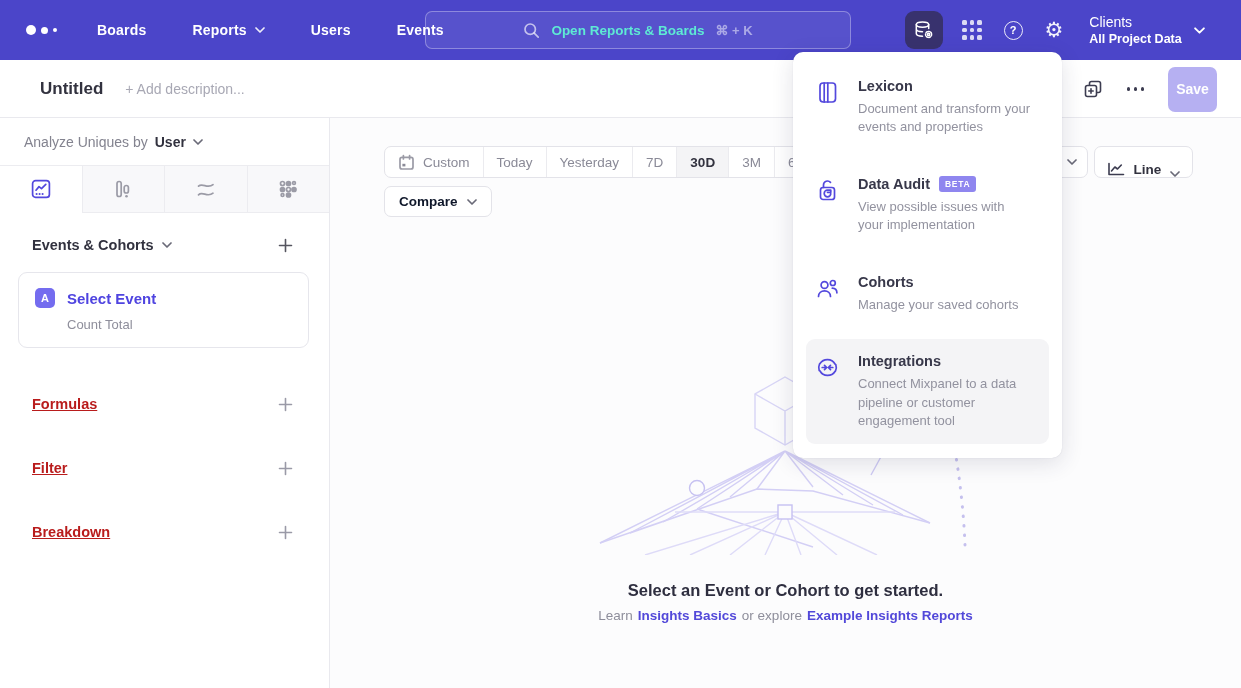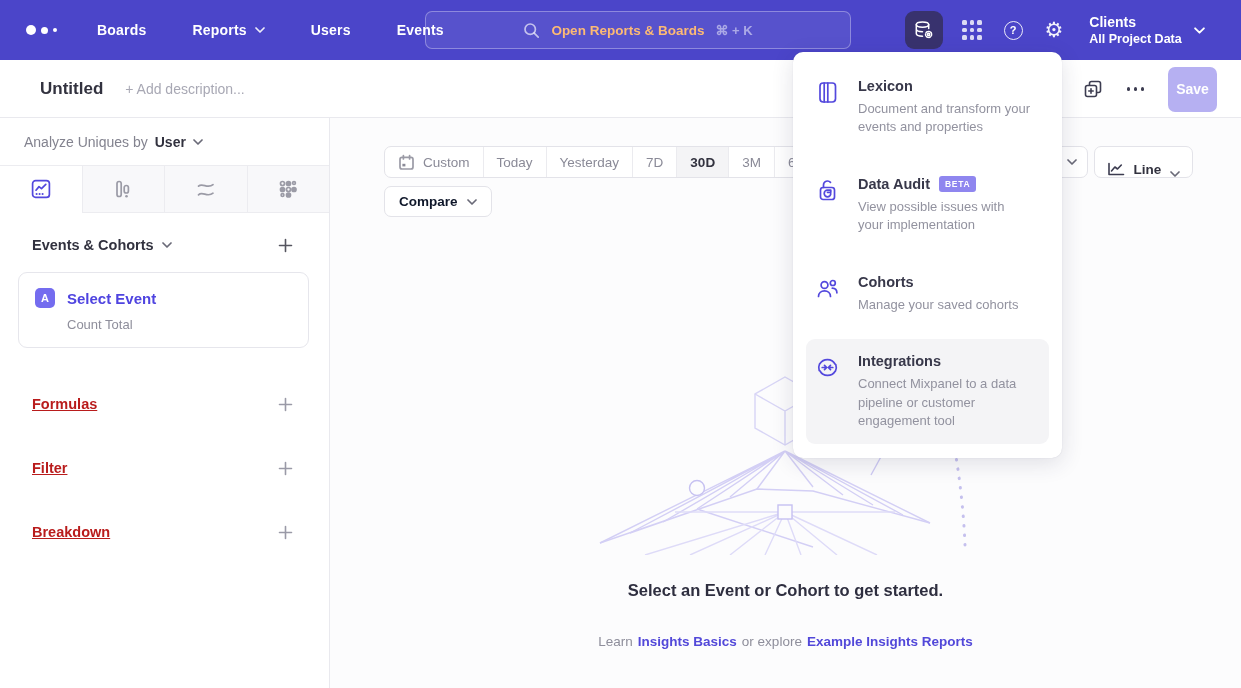--- a/index.html
+++ b/index.html
@@ -16,31 +16,31 @@
   .logo { display:flex; align-items:center; gap:5px; margin:0 40px 0 26px; }
   .logo i { display:block; border-radius:50%; background:#fff; }
   .logo i:nth-child(1){ width:10px; height:10px; }
   .logo i:nth-child(2){ width:7px; height:7px; }
   .logo i:nth-child(3){ width:4px; height:4px; }
   .nav-item { color:#fff; font-size:14px; font-weight:600; margin-right:46px; display:flex; align-items:center; gap:8px; cursor:pointer; letter-spacing:.2px; }
   .chev { stroke:currentColor; fill:none; stroke-width:1.7; stroke-linecap:round; stroke-linejoin:round; }
   .nav-item .chev { opacity:.9; }
 
   .searchbar { position:absolute; left:425px; top:11px; width:426px; height:38px; border:1px solid rgba(255,255,255,.32); background:rgba(255,255,255,.07); border-radius:7px; display:flex; align-items:center; justify-content:center; gap:11px; cursor:pointer; }
-  .searchbar .stext { color:#fdba74; font-size:13.5px; font-weight:600; }
+  .searchbar .stext { color:#5eead4; font-size:13.5px; font-weight:600; }
   .searchbar .skey { color:rgba(255,255,255,.5); font-size:13px; font-weight:600; }
 
   .nav-right { position:absolute; left:905px; top:0; height:60px; display:flex; align-items:center; }
   .icon-btn-active { width:38px; height:38px; border-radius:9px; background:#38326e; display:grid; place-items:center; cursor:pointer; }
   .grid-icon { display:grid; grid-template-columns:repeat(3,4.5px); grid-gap:3px; margin-left:19px; cursor:pointer; }
   .grid-icon i { width:4.5px; height:4.5px; border-radius:1.5px; background:rgba(255,255,255,.8); }
   .help-icon { width:19px; height:19px; border:1.6px solid rgba(255,255,255,.88); border-radius:50%; color:#fff; font-size:11px; font-weight:700; display:grid; place-items:center; margin-left:22px; cursor:pointer; }
   .gear-icon { color:rgba(255,255,255,.93); font-size:21px; line-height:1; margin-left:22px; cursor:pointer; font-family:"DejaVu Sans", sans-serif; }
   .org-block { margin-left:26px; color:#fff; cursor:pointer; }
-  .org-block .org { font-size:14px; font-weight:700; }
+  .org-block .org { font-size:14px; font-weight:400; }
   .org-block .proj { font-size:12.5px; font-weight:700; margin-top:2px; }
   .org-chev { color:#fff; margin-left:12px; cursor:pointer; }
 
   
   .titlebar { position:absolute; left:0; top:60px; width:1241px; height:58px; background:#fff; border-bottom:1px solid #e9e9ee; display:flex; align-items:center; }
   .doc-title { margin-left:40px; font-size:17px; font-weight:700; color:#32323f; }
   .doc-desc { margin-left:22px; font-size:14px; color:#a8a8b4; cursor:text; }
   .titlebar-right { position:absolute; right:24px; top:0; height:58px; display:flex; align-items:center; gap:24px; }
   .ellipsis { display:flex; gap:3.5px; cursor:pointer; }
   .ellipsis i { width:3.5px; height:3.5px; border-radius:50%; background:#3c3c50; }
@@ -79,21 +79,21 @@
   .seg:first-child { border-left:none; border-radius:6px 0 0 6px; }
   .seg.selected { background:#f4f4f6; color:#32323f; font-weight:700; }
   .interval-part { position:absolute; left:710px; top:28px; width:48px; height:32px; background:#fff; border:1px solid #e3e3e9; border-radius:7px; display:flex; align-items:center; justify-content:flex-end; padding-right:10px; color:#6a6a78; cursor:pointer; }
   .line-btn { position:absolute; left:764px; top:28px; width:99px; height:32px; background:#fff; border:1px solid #e3e3e9; border-radius:7px; display:flex; align-items:flex-end; justify-content:center; gap:9px; font-size:13.5px; font-weight:600; color:#32323f; cursor:pointer; }
   .line-btn .chev { color:#6a6a78; }
   .compare-btn { position:absolute; left:54px; top:68px; height:31px; background:#fff; border:1px solid #e3e3e9; border-radius:7px; display:inline-flex; align-items:center; gap:9px; padding:0 14px; font-size:13.5px; font-weight:600; color:#0f172a; cursor:pointer; }
   .compare-btn .chev { color:#6a6a78; }
 
   .illustration { position:absolute; left:255px; top:237px; }
   .empty-title { position:absolute; left:0; right:0; top:463px; text-align:center; font-size:16.5px; font-weight:700; color:#2e2e3f; }
-  .empty-sub { position:absolute; left:0; right:0; top:516px; display:flex; justify-content:center; gap:5px; font-size:13.5px; color:#8e8e9b; }
+  .empty-sub { position:absolute; left:0; right:0; top:490px; display:flex; justify-content:center; gap:5px; font-size:13.5px; color:#8e8e9b; }
   .empty-sub .link { color:#5248d9; font-weight:600; cursor:pointer; }
 
   
   .panel { position:absolute; left:793px; top:52px; width:269px; background:#fff; border-radius:10px; box-shadow:0 5px 22px rgba(40,40,80,.14), 0 0 1px rgba(40,40,80,.18); z-index:60; padding:12px 0 14px; }
   .menu-item { margin:0 13px; padding:14px 8px 13px 8px; border-radius:9px; display:flex; gap:16px; cursor:pointer; }
   .menu-item + .menu-item { margin-top:12px; }
   .menu-item.hovered { background:#f4f4f6; }
   .mi-icon { flex:none; width:28px; padding-top:1px; }
   .mi-title { font-size:14.5px; font-weight:700; color:#38384a; display:flex; align-items:center; gap:9px; }
   .mi-desc { margin-top:6px; font-size:13px; line-height:1.42; color:#92929f; max-width:174px; }

